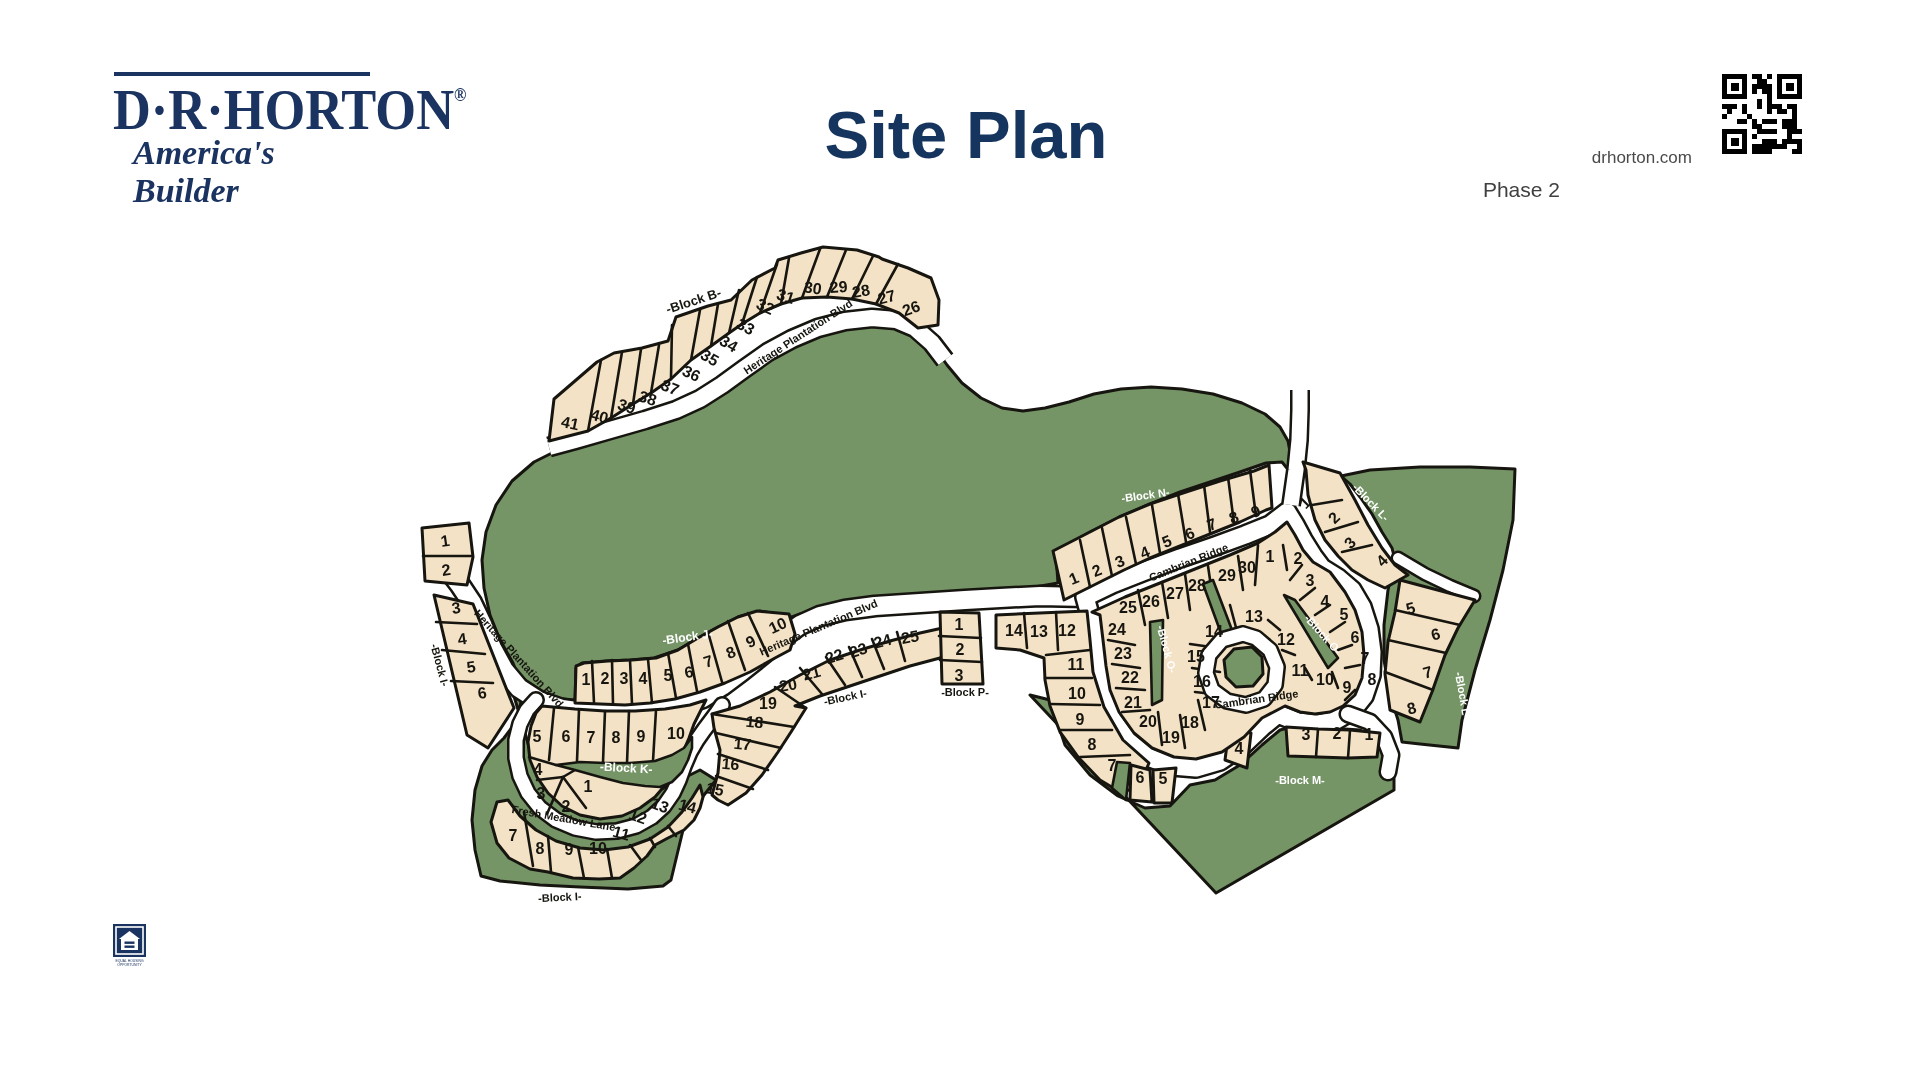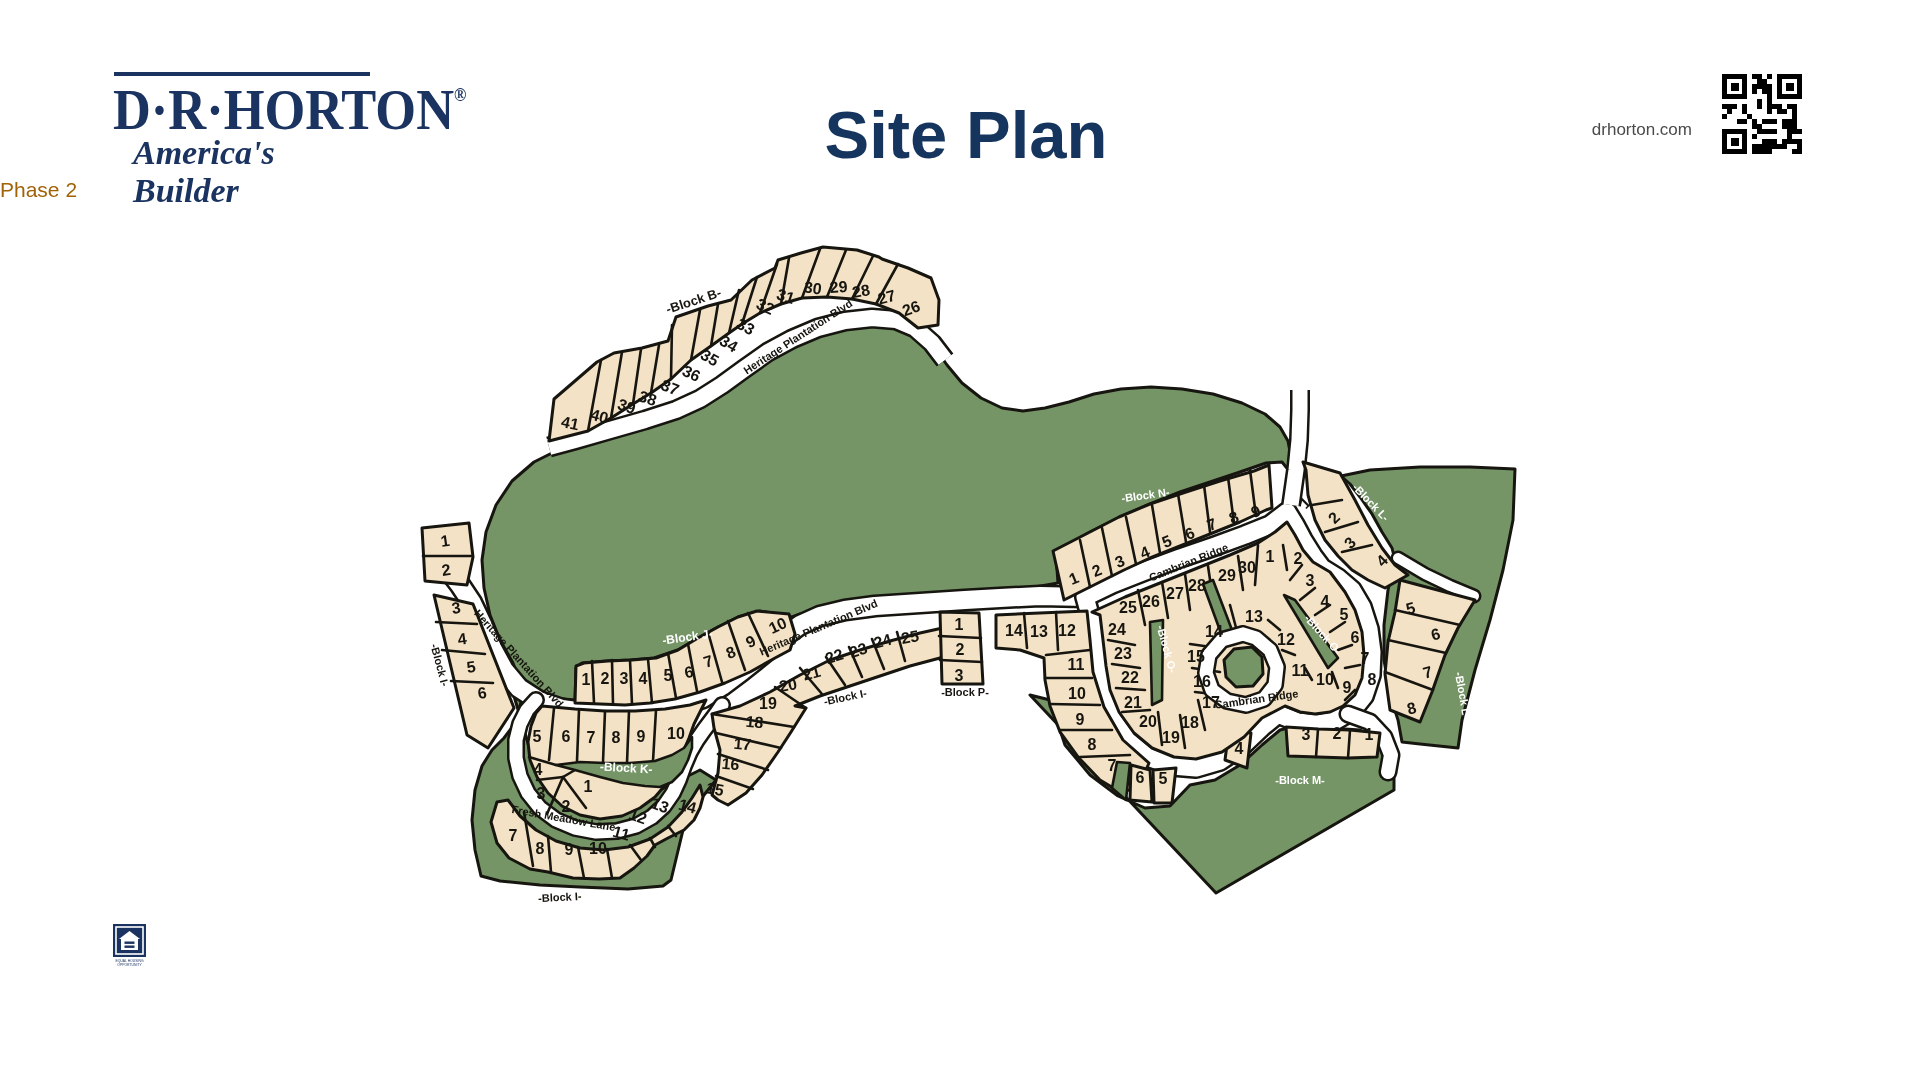--- a/index.html
+++ b/index.html
@@ -8,23 +8,23 @@
 <body>
 <div class="abs" style="left:0;top:0;width:1920px;height:1080px;">
 
 <div class="abs" style="left:113px;top:72px;width:262px;height:100px;">
   <div style="height:4px;background:#1a3360;width:256px;margin-left:1px;"></div>
   <div style="font-family:'Liberation Serif',serif;font-weight:700;color:#1a3360;font-size:57px;letter-spacing:0px;transform:scaleX(0.92);transform-origin:left;white-space:nowrap;margin-top:1px;">D·R·HORTON<span style="font-size:18px;vertical-align:28px;">®</span></div>
   <div style="font-family:'Liberation Serif',serif;font-style:italic;font-weight:700;color:#1a3360;font-size:34px;margin-top:-8px;margin-left:20px;">America's Builder</div>
 </div>
 
 <div class="abs" style="left:0;top:96px;width:1920px;text-align:center;font-family:'Liberation Sans',sans-serif;font-weight:700;font-size:67px;color:#16355e;padding-left:12px;">Site Plan</div>
-<div class="abs" style="left:0;top:178px;width:1560px;text-align:left;font-family:'Liberation Sans',sans-serif;font-size:21px;color:#a16207;">Phase 2</div>
-
-<div class="abs" style="left:1292px;top:120px;width:400px;text-align:right;font-family:'Liberation Sans',sans-serif;font-size:17px;color:#4a4a4a;">drhorton.com</div>
+<div class="abs" style="left:0;top:178px;width:1560px;text-align:right;font-family:'Liberation Sans',sans-serif;font-size:21px;color:#404040;">Phase 2</div>
+
+<div class="abs" style="left:1292px;top:148px;width:400px;text-align:right;font-family:'Liberation Sans',sans-serif;font-size:17px;color:#4a4a4a;">drhorton.com</div>
 
 <svg class="abs" style="left:0;top:0;" width="1920" height="1080" viewBox="0 0 1920 1080">
 
 <polygon points="513.0,663.0 500.0,640.0 490.0,615.0 484.0,588.0 482.0,560.0 486.0,532.0 496.0,505.0 512.0,481.0 534.0,462.0 560.0,449.0 590.0,440.0 620.0,432.0 650.0,423.0 678.0,414.0 703.0,403.0 725.0,389.0 748.0,370.0 772.0,352.0 798.0,338.0 826.0,327.0 854.0,320.0 880.0,317.0 902.0,320.0 919.0,330.0 933.0,345.0 947.0,365.0 962.0,383.0 981.0,398.0 1002.0,408.0 1023.0,411.0 1045.0,408.0 1069.0,402.0 1094.0,394.0 1121.0,389.0 1151.0,387.0 1182.0,389.0 1213.0,394.0 1242.0,403.0 1265.0,414.0 1280.0,427.0 1288.0,441.0 1291.0,457.0 1290.0,472.0 1282.0,462.0 1266.0,463.0 1240.0,472.0 1210.0,482.0 1180.0,492.0 1150.0,504.0 1120.0,517.0 1090.0,532.0 1064.0,547.0 1056.0,555.0 1058.0,583.0 1035.0,587.0 1005.0,589.0 975.0,591.0 945.0,593.0 915.0,596.0 885.0,599.0 855.0,603.0 825.0,608.0 800.0,614.0 792.0,617.0 760.0,611.0 738.0,617.0 718.0,627.0 698.0,638.0 678.0,650.0 654.0,658.0 630.0,660.0 606.0,661.0 582.0,663.0 576.0,668.0 575.0,700.0 552.0,698.0 532.0,687.0 516.0,671.0" fill="#759567" stroke="#17150f" stroke-width="3" stroke-linejoin="round"></polygon>
 
 <polygon points="492.0,622.0 505.0,652.0 516.0,680.0 521.0,702.0 516.0,722.0 504.0,738.0 492.0,750.0 482.0,766.0 475.0,790.0 472.0,820.0 475.0,850.0 481.0,876.0 500.0,881.0 540.0,885.0 580.0,887.0 628.0,889.0 663.0,886.0 671.0,880.0 683.0,830.0 700.0,800.0 716.0,780.0 700.0,770.0 660.0,790.0 620.0,800.0 560.0,790.0 530.0,750.0" fill="#759567" stroke="#17150f" stroke-width="3" stroke-linejoin="round"></polygon>
 
 <polygon points="1341.0,476.0 1370.0,470.0 1420.0,467.0 1470.0,467.0 1515.0,469.0 1513.0,520.0 1503.0,570.0 1490.0,620.0 1475.0,670.0 1462.0,720.0 1458.0,748.0 1420.0,744.0 1402.0,742.0 1398.0,720.0 1390.0,695.0 1384.0,660.0 1384.0,625.0 1388.0,590.0 1395.0,560.0 1392.0,548.0 1382.0,532.0 1372.0,514.0 1360.0,497.0 1350.0,484.0" fill="#759567" stroke="#17150f" stroke-width="3" stroke-linejoin="round"></polygon>
 
 <polygon points="1030.0,695.0 1050.0,700.0 1065.0,745.0 1090.0,775.0 1118.0,796.0 1145.0,808.0 1170.0,806.0 1190.0,785.0 1215.0,780.0 1240.0,765.0 1262.0,745.0 1280.0,730.0 1300.0,725.0 1330.0,728.0 1360.0,730.0 1385.0,745.0 1394.0,760.0 1394.0,790.0 1216.0,893.0" fill="#759567" stroke="#17150f" stroke-width="3" stroke-linejoin="round"></polygon>

